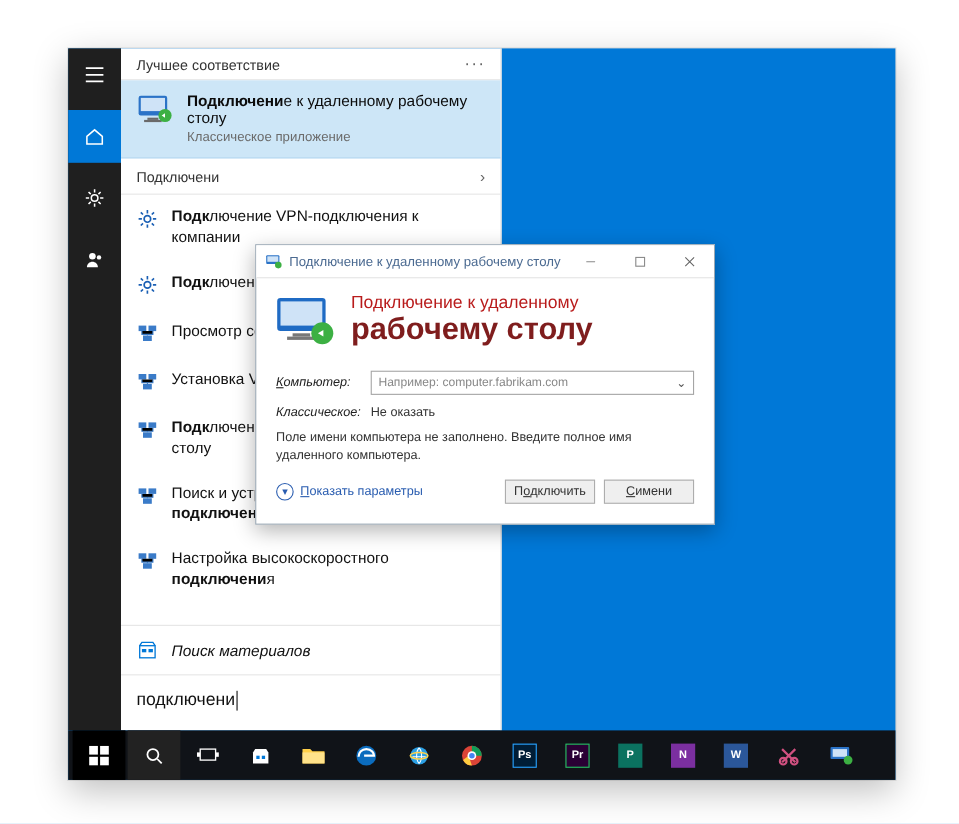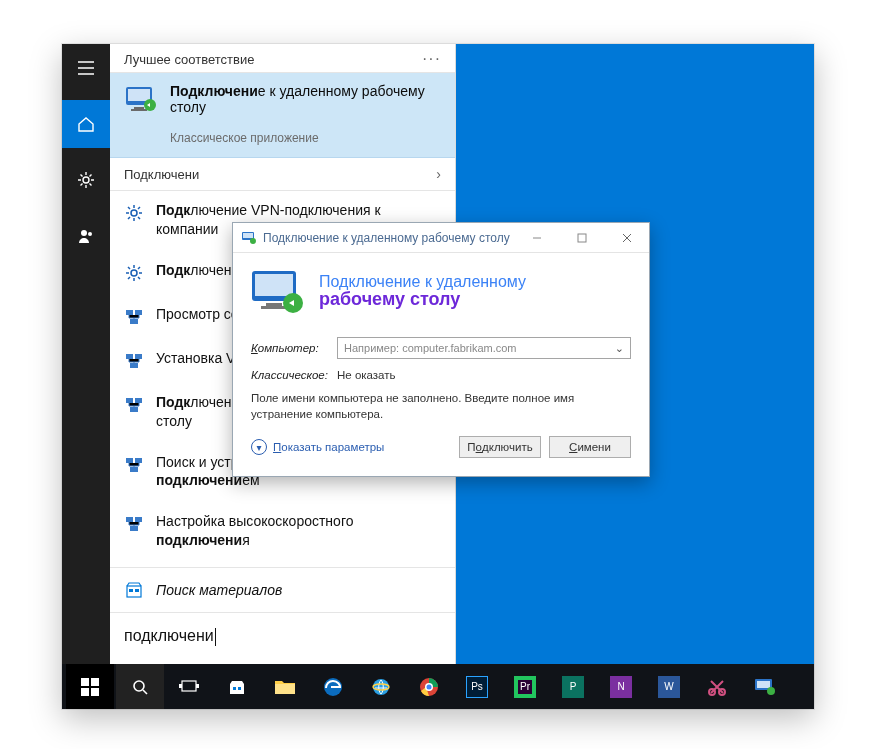--- a/index.html
+++ b/index.html
@@ -60,21 +60,21 @@
   border-bottom: 1px solid #b7d7ef;
   padding: 10px 14px 12px 14px;
   display: flex;
   gap: 12px;
 }
 .best-match .icon {
   width: 34px; height: 34px; flex-shrink: 0;
 }
 .best-match .title { font-size: 14px; color: #0b0b0b; }
 .best-match .title b { font-weight: 600; }
-.best-match .subtitle { font-size: 12px; color: #6b6b6b; margin-top: 16px; }
+.best-match .subtitle { font-size: 12px; color: #6b6b6b; margin-top: 2px; }
 
 .params-header {
   display: flex; justify-content: space-between; align-items: center;
   padding: 8px 14px;
   font-size: 13px; color: #333;
   border-bottom: 1px solid #e5e5e5;
   cursor: pointer;
 }
 .chevron { color: #666; font-size: 14px; }
 
@@ -137,21 +137,21 @@
   width: 46px; height: 45px;
   display: flex; align-items: center; justify-content: center;
   cursor: pointer;
   color: #fff;
 }
 .tb-btn.start { background: #000; width: 48px; }
 .tb-btn.search { background: #222; width: 48px; }
 .tb-square {
   width: 22px; height: 22px;
   display: inline-flex; align-items: center; justify-content: center;
-  font-size: 10px; font-weight: 400; color: #fff;
+  font-size: 10px; font-weight: 700; color: #fff;
 }
 
 
 .rdp {
   position: absolute;
   left: 170px; top: 178px;
   width: 418px;
   background: #fff;
   border: 1px solid #9aa7b3;
   box-shadow: 0 6px 18px rgba(0,0,0,0.3);
@@ -172,22 +172,22 @@
   display: flex; align-items: center; justify-content: center;
   color: #777; cursor: pointer;
 }
 
 .rdp-banner {
   display: flex; gap: 14px;
   padding: 14px 16px 18px 16px;
   align-items: center;
 }
 .rdp-banner .big-icon { width: 56px; height: 48px; flex-shrink: 0; }
-.rdp-banner .h1 { font-size: 16px; color: #3b82f6; }
-.rdp-banner .h2 { font-size: 18px; color: #6d28d9; font-weight: 700; margin-top: -2px; }
+.rdp-banner .h1 { font-size: 16px; color: #b91c1c; }
+.rdp-banner .h2 { font-size: 28px; color: #7f1d1d; font-weight: 700; margin-top: -2px; }
 
 .rdp-body {
   padding: 4px 18px 14px 18px;
   font-size: 11.5px;
   color: #333;
 }
 .form-row {
   display: flex;
   align-items: center;
   gap: 14px;
@@ -451,21 +451,21 @@
         <div class="lbl"><span class="underline" style="text-decoration:none"><u>К</u></span>омпьютер:</div>
         <div class="combo">
           <span>Например: computer.fabrikam.com</span>
           <span class="dd">⌄</span>
         </div>
       </div>
       <div class="form-row">
         <div class="lbl">Классическое:</div>
         <div>Не оказать</div>
       </div>
-      <div class="hint">Поле имени компьютера не заполнено. Введите полное имя устранение компьютера.</div>
+      <div class="hint">Поле имени компьютера не заполнено. Введите полное имя удаленного компьютера.</div>
 
       <div class="rdp-footer">
         <div class="show-opts">
           <span class="circ">▾</span>
           <span><u>П</u>оказать параметры</span>
         </div>
         <div class="btn-row">
           <div class="win-btn">
             <span>П</span>
               <span class="u">о</span>
@@ -534,21 +534,21 @@
           <path d="M10 1a9 9 0 019 9h-9z" fill="#0f9d58"></path>
           <path d="M10 19a9 9 0 01-8-5l5-4z" fill="#ffcd40"></path>
           <circle cx="10" cy="10" r="4" fill="#fff"></circle>
           <circle cx="10" cy="10" r="2.5" fill="#4285f4"></circle>
         </svg>
     </div>
     <div class="tb-btn">
         <span class="tb-square" style="background:#001d36;border:1px solid #2aa3ff">Ps</span>
       </div>
     <div class="tb-btn">
-        <span class="tb-square" style="background:#2a0034;border:4px solid #22c55e">Pr</span>
+        <span class="tb-square" style="background:#2a0034;border:1px solid #22c55e">Pr</span>
       </div>
     <div class="tb-btn">
         <span class="tb-square" style="background:#0b7260">P</span>
       </div>
     <div class="tb-btn">
         <span class="tb-square" style="background:#7b2fa0">N</span>
       </div>
     <div class="tb-btn">
         <span class="tb-square" style="background:#2b579a">W</span>
       </div>

